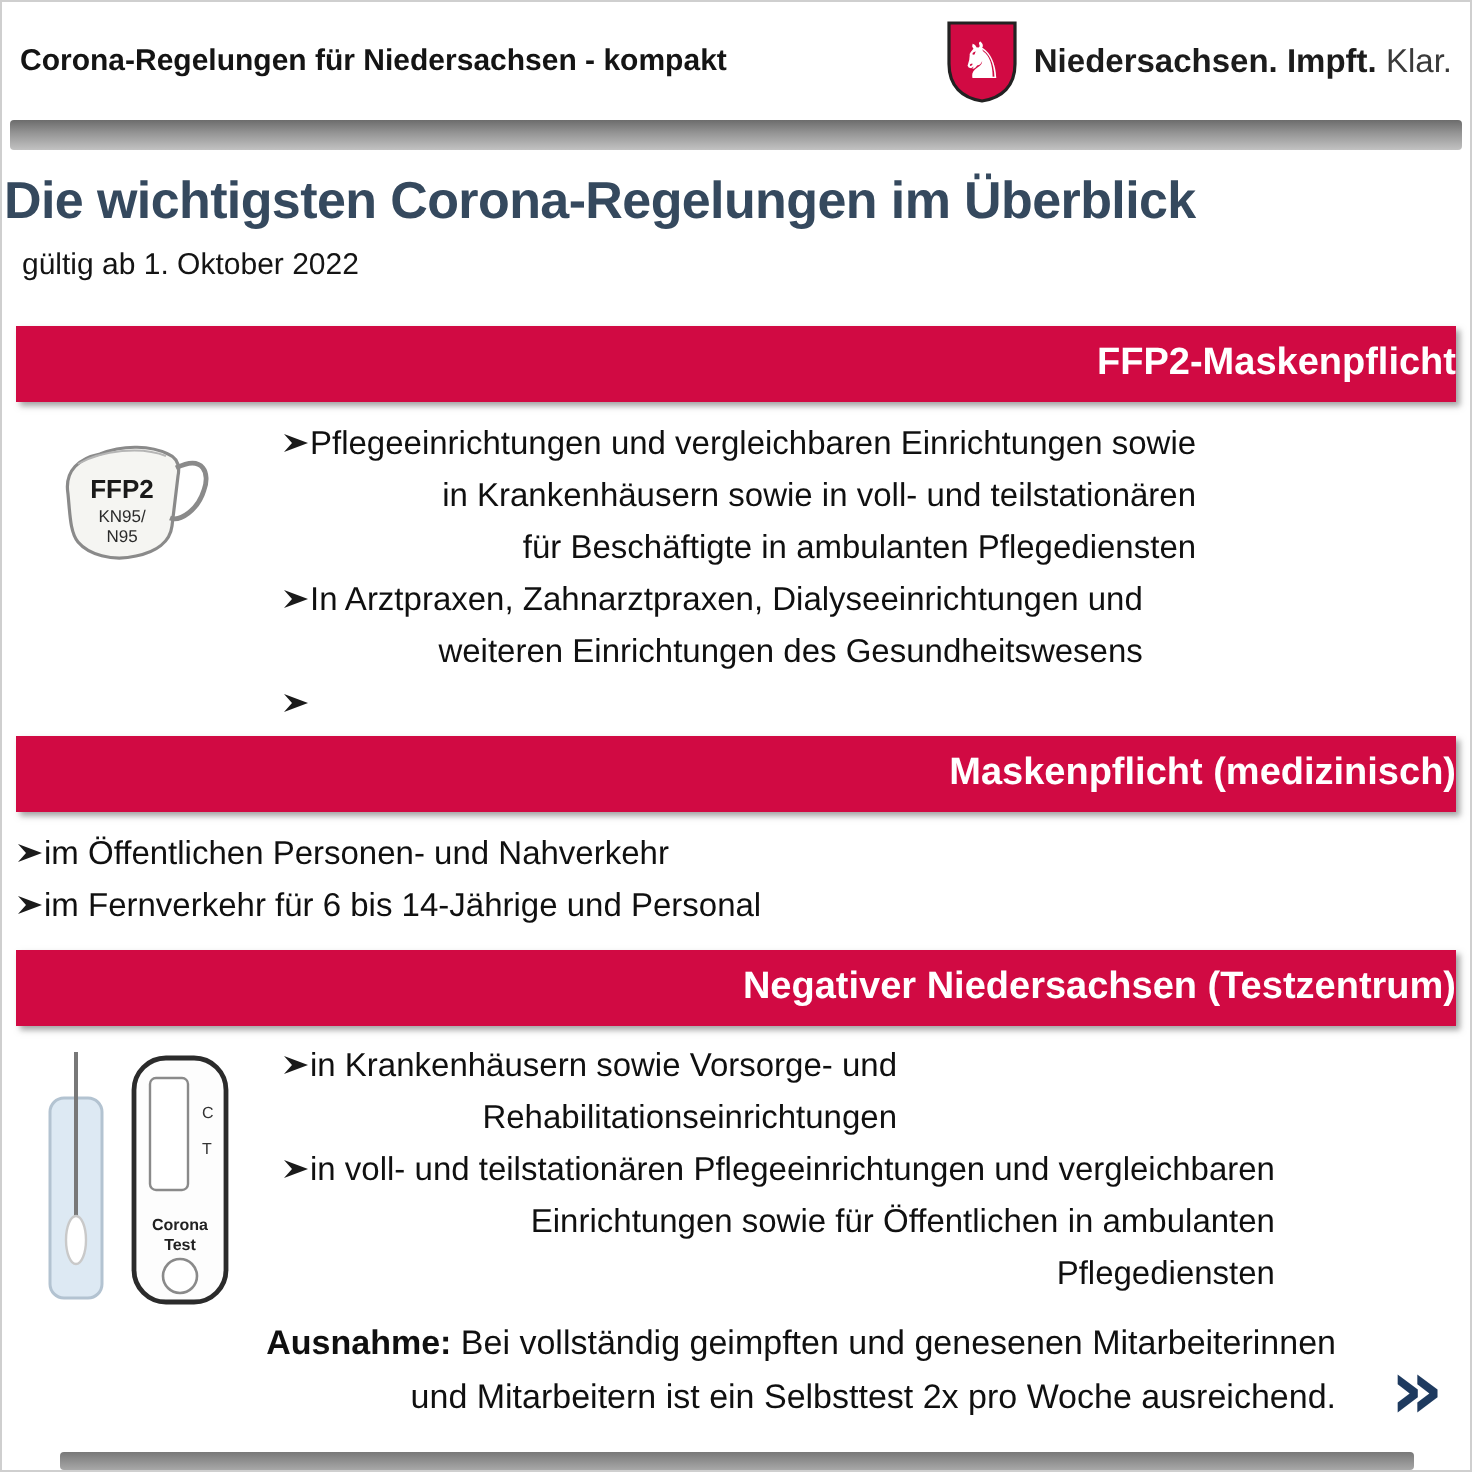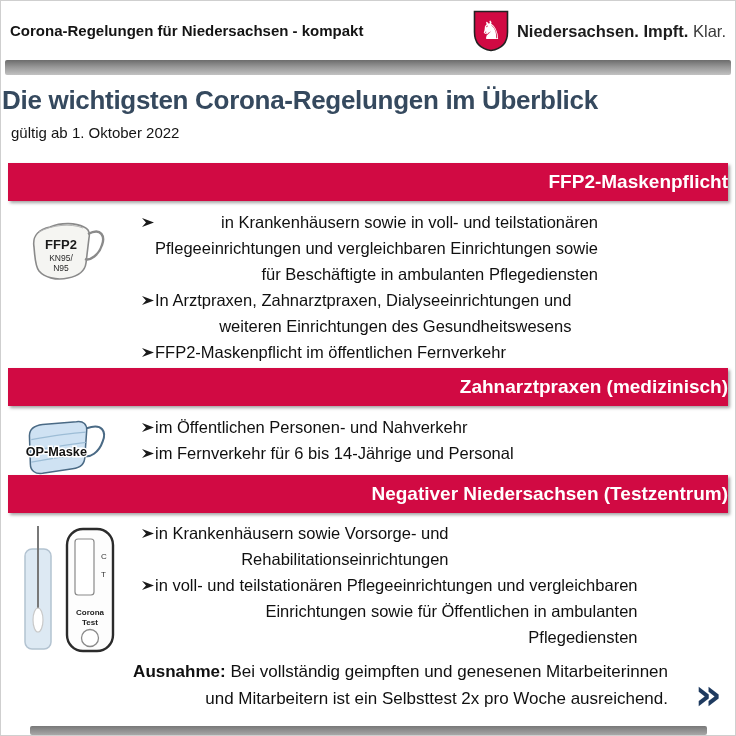--- a/index.html
+++ b/index.html
@@ -76,57 +76,44 @@
           <text x="34" y="42" text-anchor="middle" font-size="8.5" fill="#2a2a2a">KN95/</text>
           <text x="34" y="52" text-anchor="middle" font-size="8.5" fill="#2a2a2a">N95</text>
         </svg>
       </div>
       <div class="bullets">
         <div class="bullet">
           <span class="arrow"><svg width="14" height="13" viewBox="0 0 14 13">
                 <path d="M1 2 L13 6.5 L1 11 L5 6.5 Z" fill="#1a1a1a"></path>
               </svg></span>
           <div class="lines">
+            <div>Pflegeeinrichtungen und vergleichbaren Einrichtungen sowie</div>
             <div>in Krankenhäusern sowie in voll- und teilstationären</div>
-            <div>Pflegeeinrichtungen und vergleichbaren Einrichtungen sowie</div>
             <div>für Beschäftigte in ambulanten Pflegediensten</div>
           </div>
         </div>
         <div class="bullet">
           <span class="arrow"><svg width="14" height="13" viewBox="0 0 14 13">
                 <path d="M1 2 L13 6.5 L1 11 L5 6.5 Z" fill="#1a1a1a"></path>
               </svg></span>
           <div class="lines">
             <div>In Arztpraxen, Zahnarztpraxen, Dialyseeinrichtungen und</div>
             <div>weiteren Einrichtungen des Gesundheitswesens</div>
           </div>
         </div>
         <div class="bullet">
           <span class="arrow"><svg width="14" height="13" viewBox="0 0 14 13">
                 <path d="M1 2 L13 6.5 L1 11 L5 6.5 Z" fill="#1a1a1a"></path>
               </svg></span>
-          <div class="lines">
-            <div>FFP2-Maskenpflicht im öffentlichen Fernverkehr</div>
-          </div>
         </div>
       </div>
     </div>
 
-    <div class="banner">Zahnarztpraxen (medizinisch)</div>
+    <div class="banner">Maskenpflicht (medizinisch)</div>
     <div class="content c2">
-      <div class="iconcol pad3">
-        <svg width="92" height="62" viewBox="0 0 92 66">
-          <path d="M6 20 C6 12 12 9 20 8 L56 5 C64 4 67 8 67 14 L65 42 C65 50 60 54 52 55 L20 60 C12 61 7 57 7 50 Z" fill="#cfe2f3" stroke="#4a6a85" stroke-width="1.6"></path>
-          <path d="M8 24 C30 20 50 17 66 16" stroke="#9dbdd6" fill="none" stroke-width="1.3"></path>
-          <path d="M8 36 C30 32 50 29 66 27" stroke="#9dbdd6" fill="none" stroke-width="1.3"></path>
-          <path d="M8 48 C30 44 50 41 65 39" stroke="#9dbdd6" fill="none" stroke-width="1.3"></path>
-          <path d="M67 12 C84 6 88 16 84 26 C80 38 70 44 64 41" fill="none" stroke="#4a6a85" stroke-width="2.2"></path>
-          <text x="2" y="42" font-size="13.5" font-weight="bold" fill="#111" stroke="#ffffff" stroke-width="3" paint-order="stroke">OP-Maske</text>
-        </svg>
-      </div>
       <div class="bullets">
         <div class="bullet">
           <span class="arrow"><svg width="14" height="13" viewBox="0 0 14 13">
                 <path d="M1 2 L13 6.5 L1 11 L5 6.5 Z" fill="#1a1a1a"></path>
               </svg></span>
           <div class="lines">
             <div>im Öffentlichen Personen- und Nahverkehr</div>
           </div>
         </div>
         <div class="bullet">

